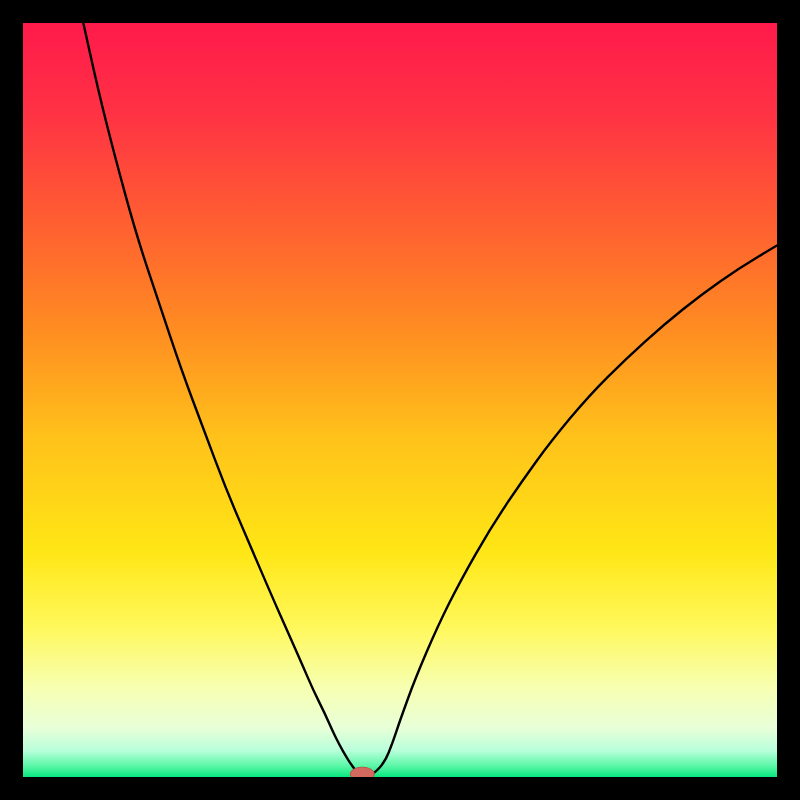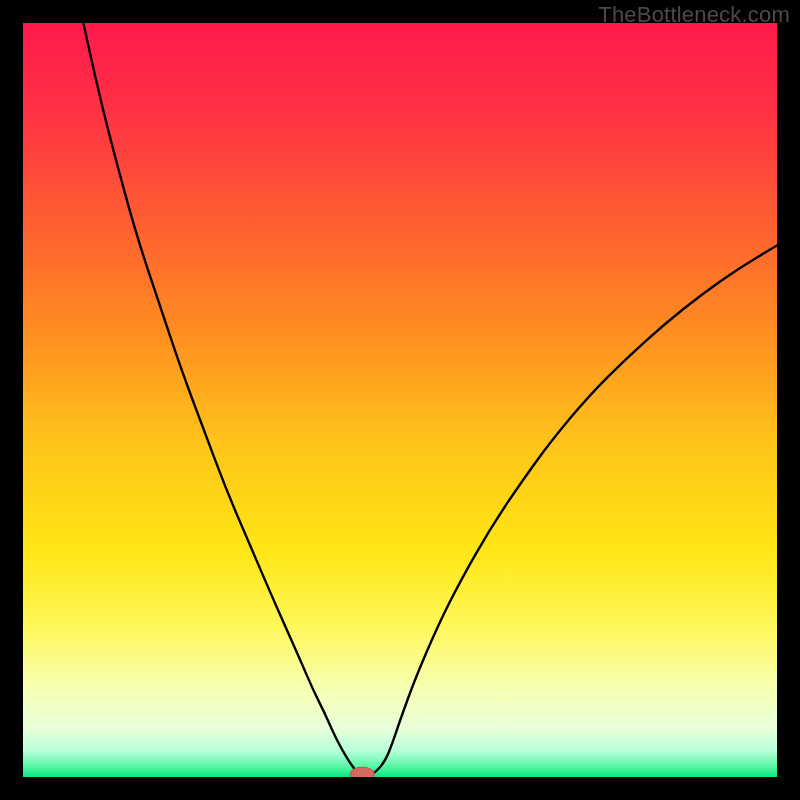--- a/index.html
+++ b/index.html
@@ -38,21 +38,20 @@
   }
   svg {
     display: block;
   }
 </style>
 </head>
 <body>
 
 <div class="frame">
 
-  <div class="watermark">TheBottleneck.com</div>
 
   <div class="plot-bg">
     <svg id="chart-svg" width="754" height="754" viewBox="0 0 754 754">
       <defs>
         <linearGradient id="bg-grad" x1="0" y1="0" x2="0" y2="1">
             <stop offset="0%" stop-color="#ff1a4b"></stop>
             <stop offset="12%" stop-color="#ff3244"></stop>
             <stop offset="25%" stop-color="#ff5a33"></stop>
             <stop offset="40%" stop-color="#ff8a22"></stop>
             <stop offset="55.00000000000001%" stop-color="#ffc21a"></stop>

